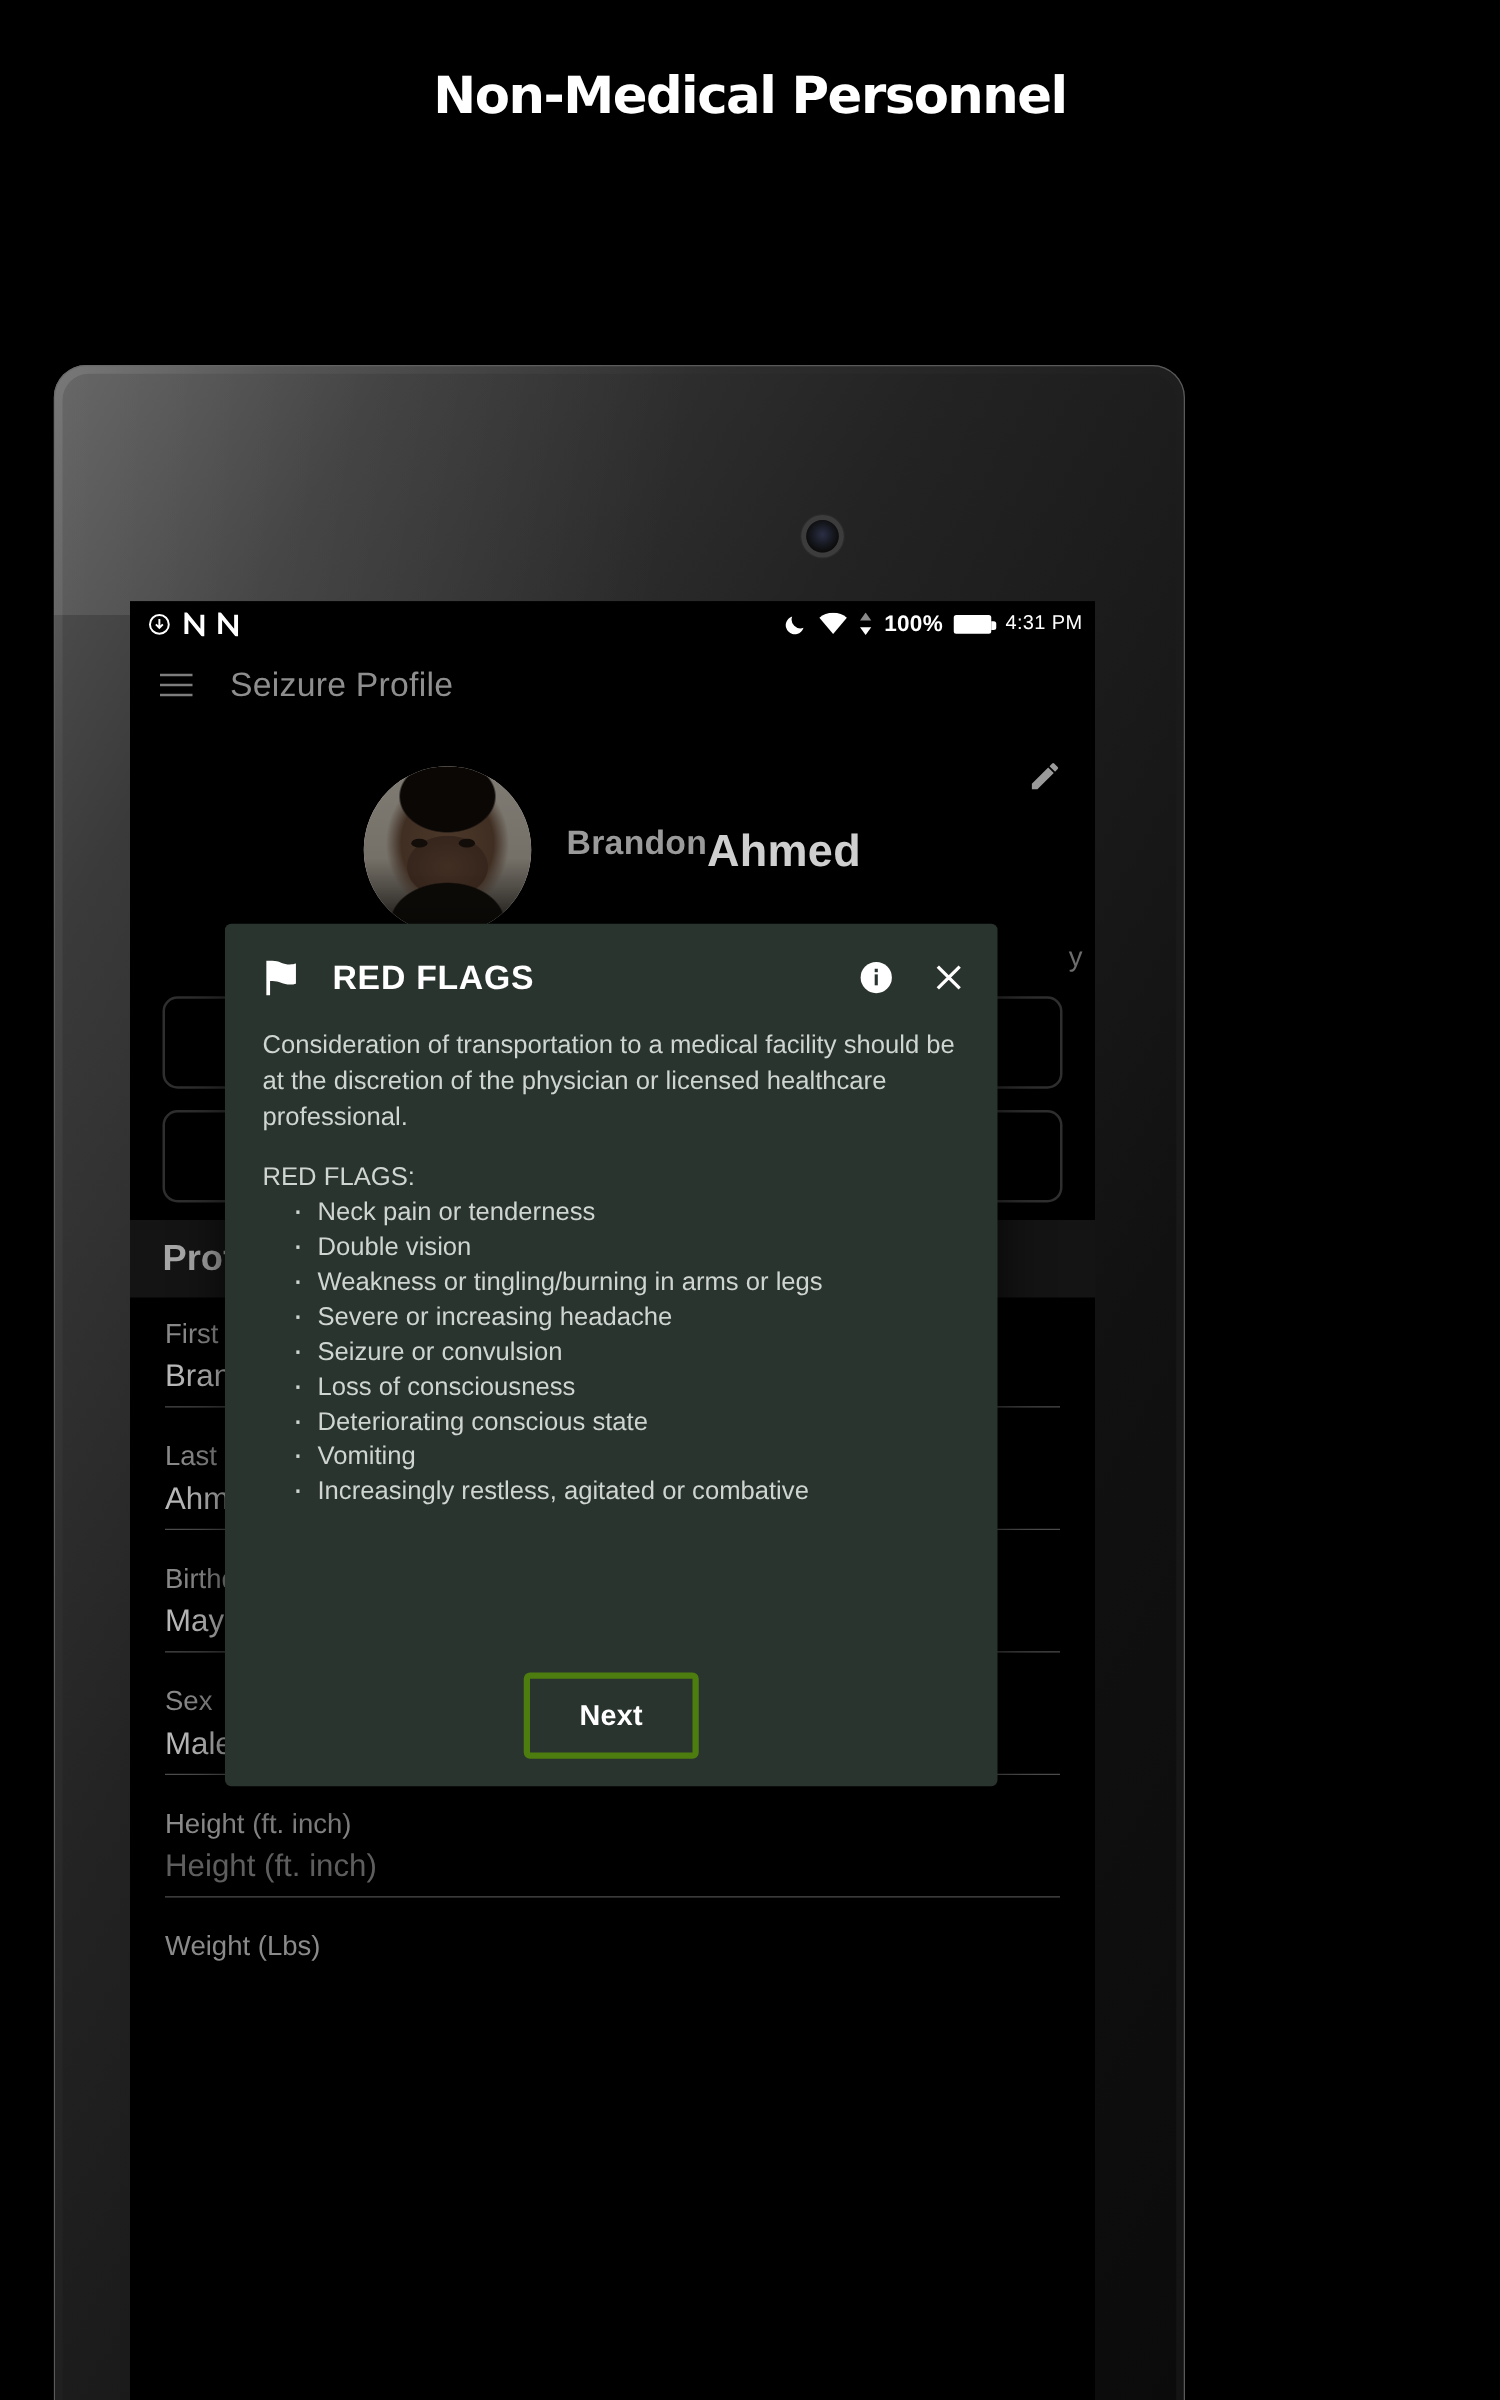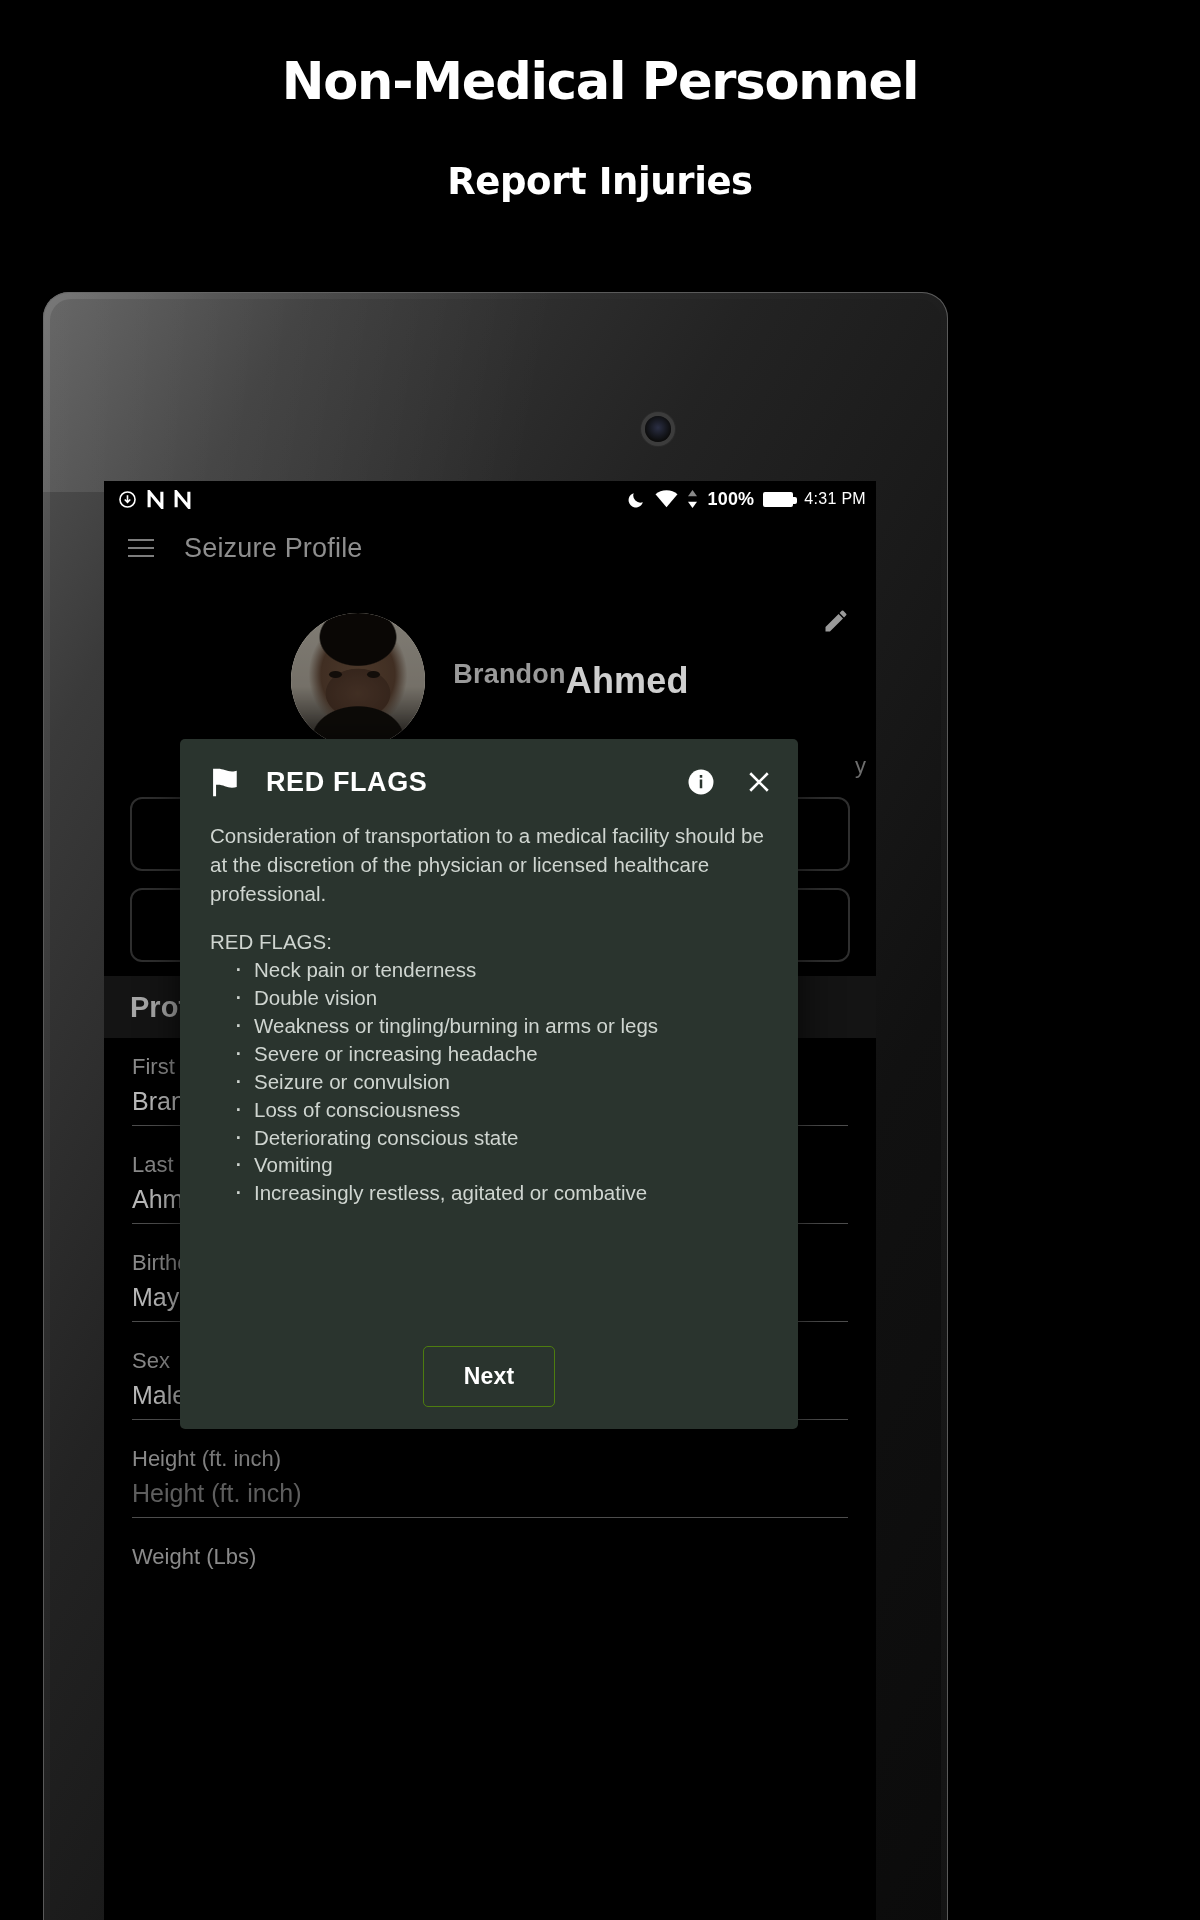--- a/index.html
+++ b/index.html
@@ -8,21 +8,21 @@
     background: #000;
     font-family: "Liberation Sans", sans-serif;
     overflow: hidden;
   }
   .page { position: relative; width: 1200px; height: 1920px; background: #000; }
 
   
   .promo-title {
     position: absolute; left: 0; top: 52px; width: 1200px;
     text-align: center; color: #ffffff;
-    font-size: 51px; font-weight: 700; letter-spacing: -1.2px;
+    font-size: 41px; font-weight: 700; letter-spacing: -1.2px;
     font-family: "DejaVu Sans", sans-serif;
     white-space: nowrap;
   }
   .promo-sub {
     position: absolute; left: 0; top: 160px; width: 1200px;
     text-align: center; color: #ffffff;
     font-size: 37px; font-weight: 700; letter-spacing: -0.4px;
     font-family: "DejaVu Sans", sans-serif;
   }
 
@@ -178,33 +178,32 @@
   .m-list li {
     color: #cfd5d0; font-size: 20.5px; line-height: 1.36; position: relative; padding-left: 22px;
   }
   .m-list li::before {
     content: "·"; position: absolute; left: 2px; top: -5px;
     font-size: 26px; color: #cfd5d0;
   }
 
   .modal-foot { display: flex; justify-content: center; padding: 16px 0 22px; }
   .next-btn {
-    border: 1px solid #4d7c0f; border-radius: 5px; background: transparent;
+    border: 5px solid #4d7c0f; border-radius: 5px; background: transparent;
     color: #ffffff; font-size: 23px; font-weight: 700;
     padding: 16px 40px; cursor: pointer; letter-spacing: .2px;
     font-family: "Liberation Sans", sans-serif;
   }
 </style>
 </head>
 <body>
 
 <div class="page">
 
   <div class="promo-title">Non-Medical Personnel</div>
-  <div class="promo-sub">Report Injuries</div>
 
   <div class="device">
     <div class="device-inner"></div>
     <div class="bezel-gloss"></div>
   </div>
   <div class="camera"></div>
 
   <div class="screen">
 
     <div class="statusbar">

